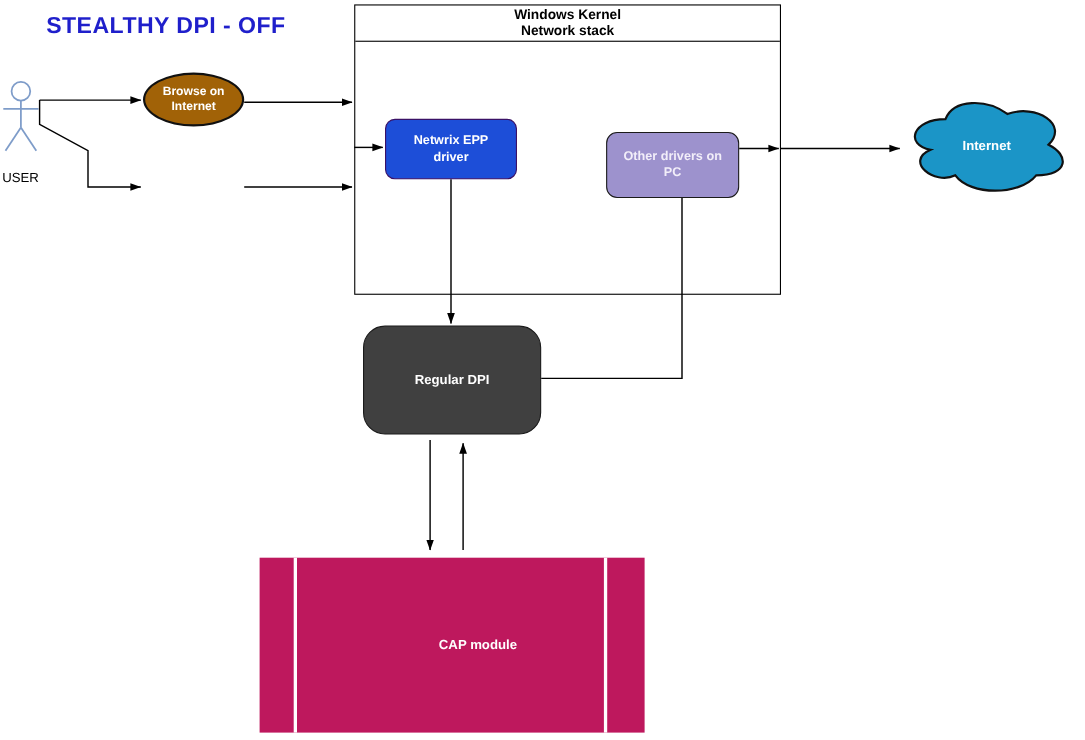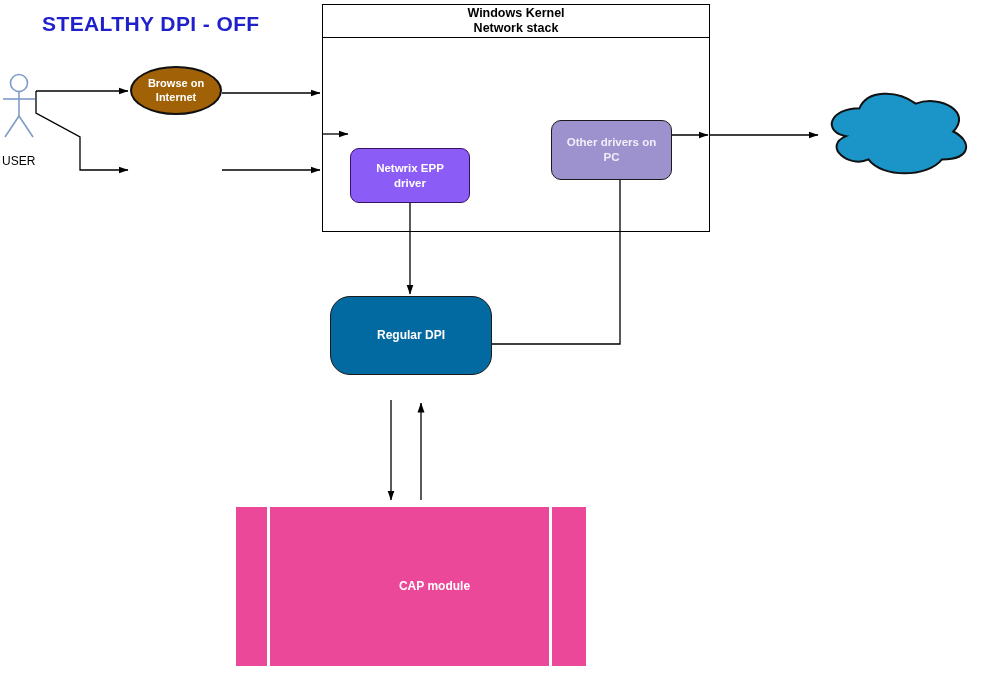--- a/index.html
+++ b/index.html
@@ -31,55 +31,55 @@
     display: flex; align-items: center; justify-content: center;
     text-align: center; color: #ffffff;
     font-size: 11px; font-weight: bold; line-height: 1.25;
   }
   .ellipse-browse { left: 130px; top: 66px; }
   .ellipse-browse span { max-width: 70px; }
   .ellipse-upload { left: 130px; top: 146px; }
 
   .kernel-box {
     position: absolute; left: 322px; top: 4px;
-    width: 388px; height: 228px;
+    width: 388px; height: 264px;
     border: 1.6px solid #000000; background: transparent;
   }
   .kernel-header {
     border-bottom: 1.6px solid #000000;
     text-align: center; font-weight: bold;
     font-size: 12.5px; line-height: 1.16;
     padding: 1px 0 2px 0; color: #000;
   }
 
   .node {
     position: absolute;
     display: flex; align-items: center; justify-content: center;
     text-align: center; color: #ffffff;
     font-weight: bold; font-size: 11.5px; line-height: 1.3;
   }
   .node-netwrix {
     left: 350px; top: 108px; width: 120px; height: 55px;
-    background: #8b5cf6; border: 1px solid #3A1166; border-radius: 9px; margin-top: 40px;
+    background: #1d4ed8; border: 1px solid #3A1166; border-radius: 9px;
   }
   .node-netwrix span { max-width: 84px; }
   .node-other {
     left: 551px; top: 120px; width: 121px; height: 60px;
     background: #9D92CD; border: 1.8px solid #1a1a1a; border-radius: 10px;
     color: #f2eef9;
   }
   .node-other span { max-width: 92px; }
   .node-rdpi {
-    left: 330px; top: 296px; width: 162px; height: 79px;
-    background: #0369a1; border: 1.6px solid #1a1a1a; border-radius: 20px;
+    left: 330px; top: 296px; width: 162px; height: 99px;
+    background: #404040; border: 1.6px solid #1a1a1a; border-radius: 20px;
     font-size: 12px;
   }
   .node-cap {
     left: 236px; top: 507px; width: 350px; height: 159px;
-    background: #ec4899; font-size: 12px; padding-left: 47px;
+    background: #be185d; font-size: 12px; padding-left: 47px;
   }
   .cap-divider {
     position: absolute; top: 0; bottom: 0; width: 3px; background: #ffffff;
   }
   .cap-divider-left  { left: 31px; }
   .cap-divider-right { left: 313px; }
 
   .cloud-label {
     position: absolute; left: 822px; top: 85px; width: 150px; height: 93px;
     display: flex; align-items: center; justify-content: center;
@@ -158,14 +158,17 @@
   <div class="node node-rdpi">
     <span>Regular DPI</span>
   </div>
 
   <div class="node node-cap">
     <div class="cap-divider cap-divider-left"></div>
     <div class="cap-divider cap-divider-right"></div>
     <span>CAP module</span>
   </div>
 
+  <div class="cloud-label">
+    <span>Internet</span>
+  </div>
 
 </div>
 
 </body></html>

